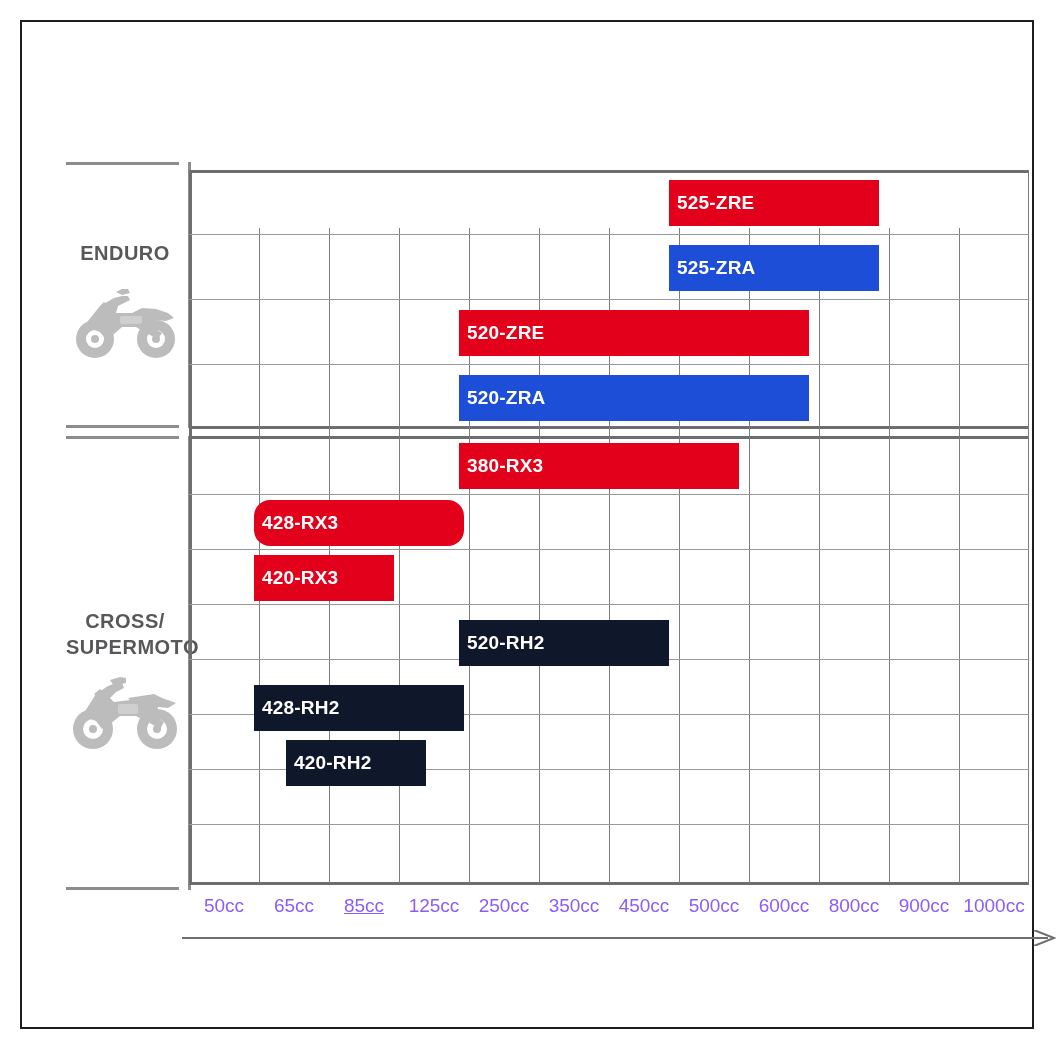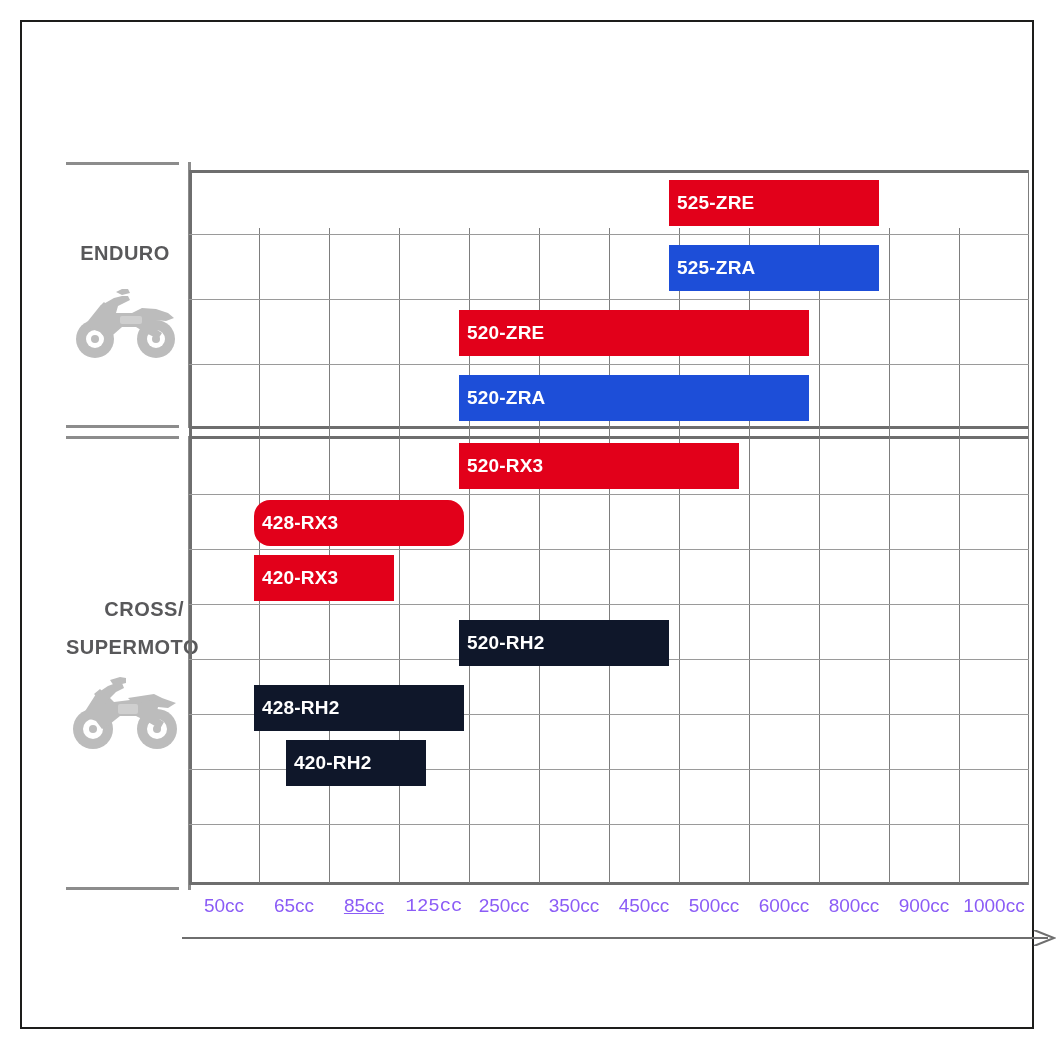--- a/index.html
+++ b/index.html
@@ -68,21 +68,21 @@
             <rect x="50" y="34" width="22" height="8" rx="2" fill="#cfcfcf"></rect>
           </g>
         </svg>
       </div>
     </div>
 
     <div class="catbox" style="top:274px;height:454px;">
       <div class="cat-top"></div>
       <div class="cat-right"></div>
       <div class="cat-bot"></div>
-      <div class="cat-label" style="top:160px;text-align:right;">CROSS/</div>
+      <div class="cat-label" style="top:172px;">CROSS/</div>
       <div class="cat-label" style="top:198px;">SUPERMOTO</div>
       <div class="cat-icon" style="top:238px;">
         <svg class="ico" width="110" height="80" viewBox="0 0 110 80" aria-hidden="true">
           <g fill="#bcbcbc">
             <circle cx="23" cy="55" r="20"></circle>
             <circle cx="87" cy="55" r="20"></circle>
             <circle cx="23" cy="55" r="10" fill="#ffffff"></circle>
             <circle cx="87" cy="55" r="10" fill="#ffffff"></circle>
             <circle cx="23" cy="55" r="4"></circle>
             <circle cx="87" cy="55" r="4"></circle>
@@ -138,21 +138,21 @@
       <span>525-ZRA</span>
     </div>
     <div class="bar red" style="left:270px;top:140px;width:350px;">
       <span>520-ZRE</span>
     </div>
     <div class="bar gray" style="left:270px;top:205px;width:350px;">
       <span>520-ZRA</span>
     </div>
 
     <div class="bar red" style="left:270px;top:273px;width:280px;">
-      <span>520-RX3</span>
+      <span>380-RX3</span>
     </div>
     <div class="bar red" style="left:65px;top:330px;width:210px;border-radius:16px;">
       <span>428-RX3</span>
     </div>
     <div class="bar red" style="left:65px;top:385px;width:140px;">
       <span>420-RX3</span>
     </div>
     <div class="bar orange" style="left:270px;top:450px;width:210px;">
       <span>520-RH2</span>
     </div>
@@ -161,21 +161,21 @@
     </div>
     <div class="bar orange" style="left:65px;top:570px;width:140px;margin-left:32px;">
       <span>420-RH2</span>
     </div>
   </div>
 
   <div id="xlabels">
     <div class="xlab" style="left:0px;">50cc</div>
     <div class="xlab" style="left:70px;">65cc</div>
     <div class="xlab" style="left:140px;text-decoration:underline;">85cc</div>
-    <div class="xlab" style="left:210px;font-family:Liberation Mono, monospace;">125cc</div>
+    <div class="xlab" style="left:210px;">125cc</div>
     <div class="xlab" style="left:280px;">250cc</div>
     <div class="xlab" style="left:350px;">350cc</div>
     <div class="xlab" style="left:420px;">450cc</div>
     <div class="xlab" style="left:490px;">500cc</div>
     <div class="xlab" style="left:560px;">600cc</div>
     <div class="xlab" style="left:630px;">800cc</div>
     <div class="xlab" style="left:700px;">900cc</div>
     <div class="xlab" style="left:770px;">1000cc</div>
   </div>
 

